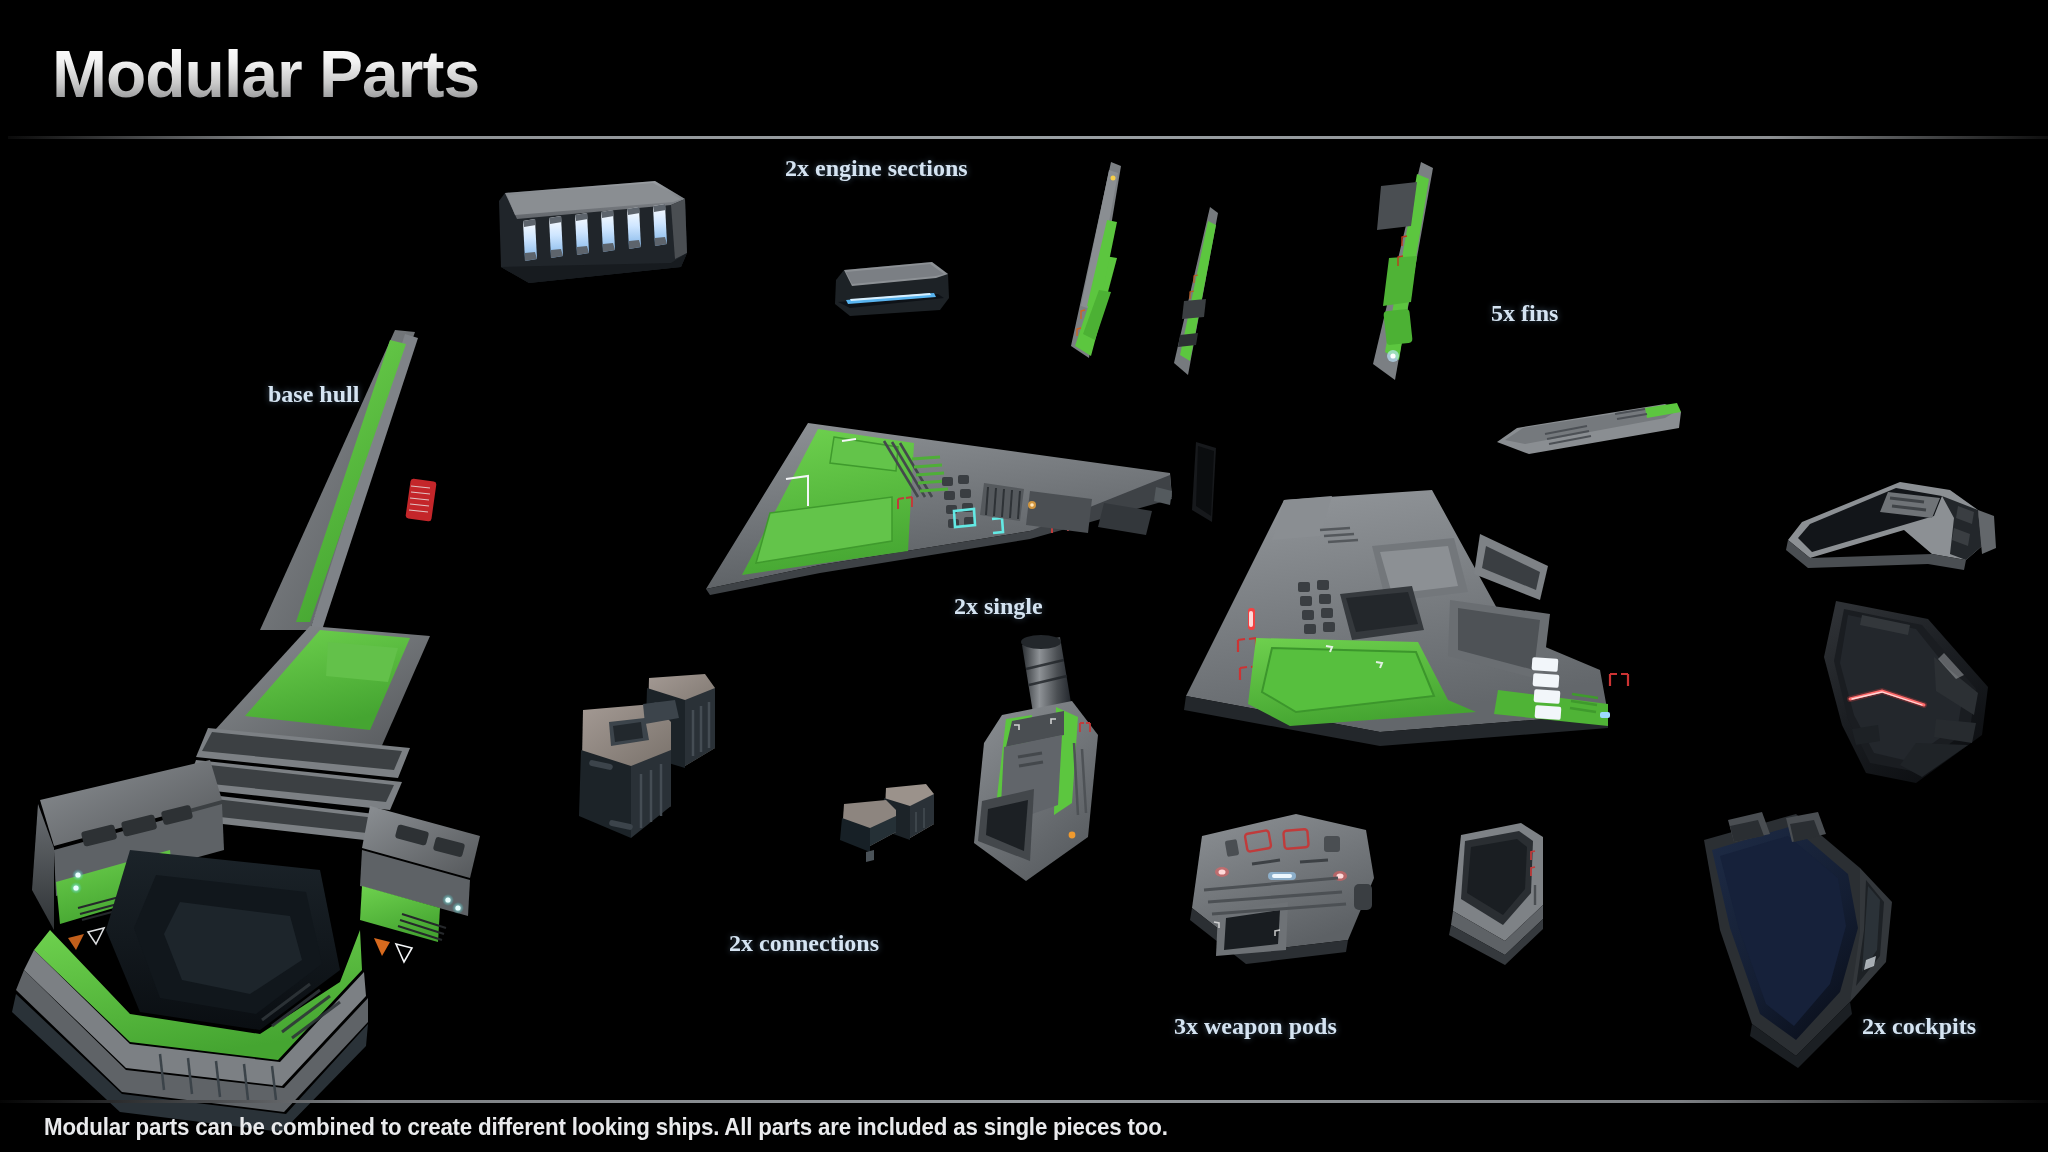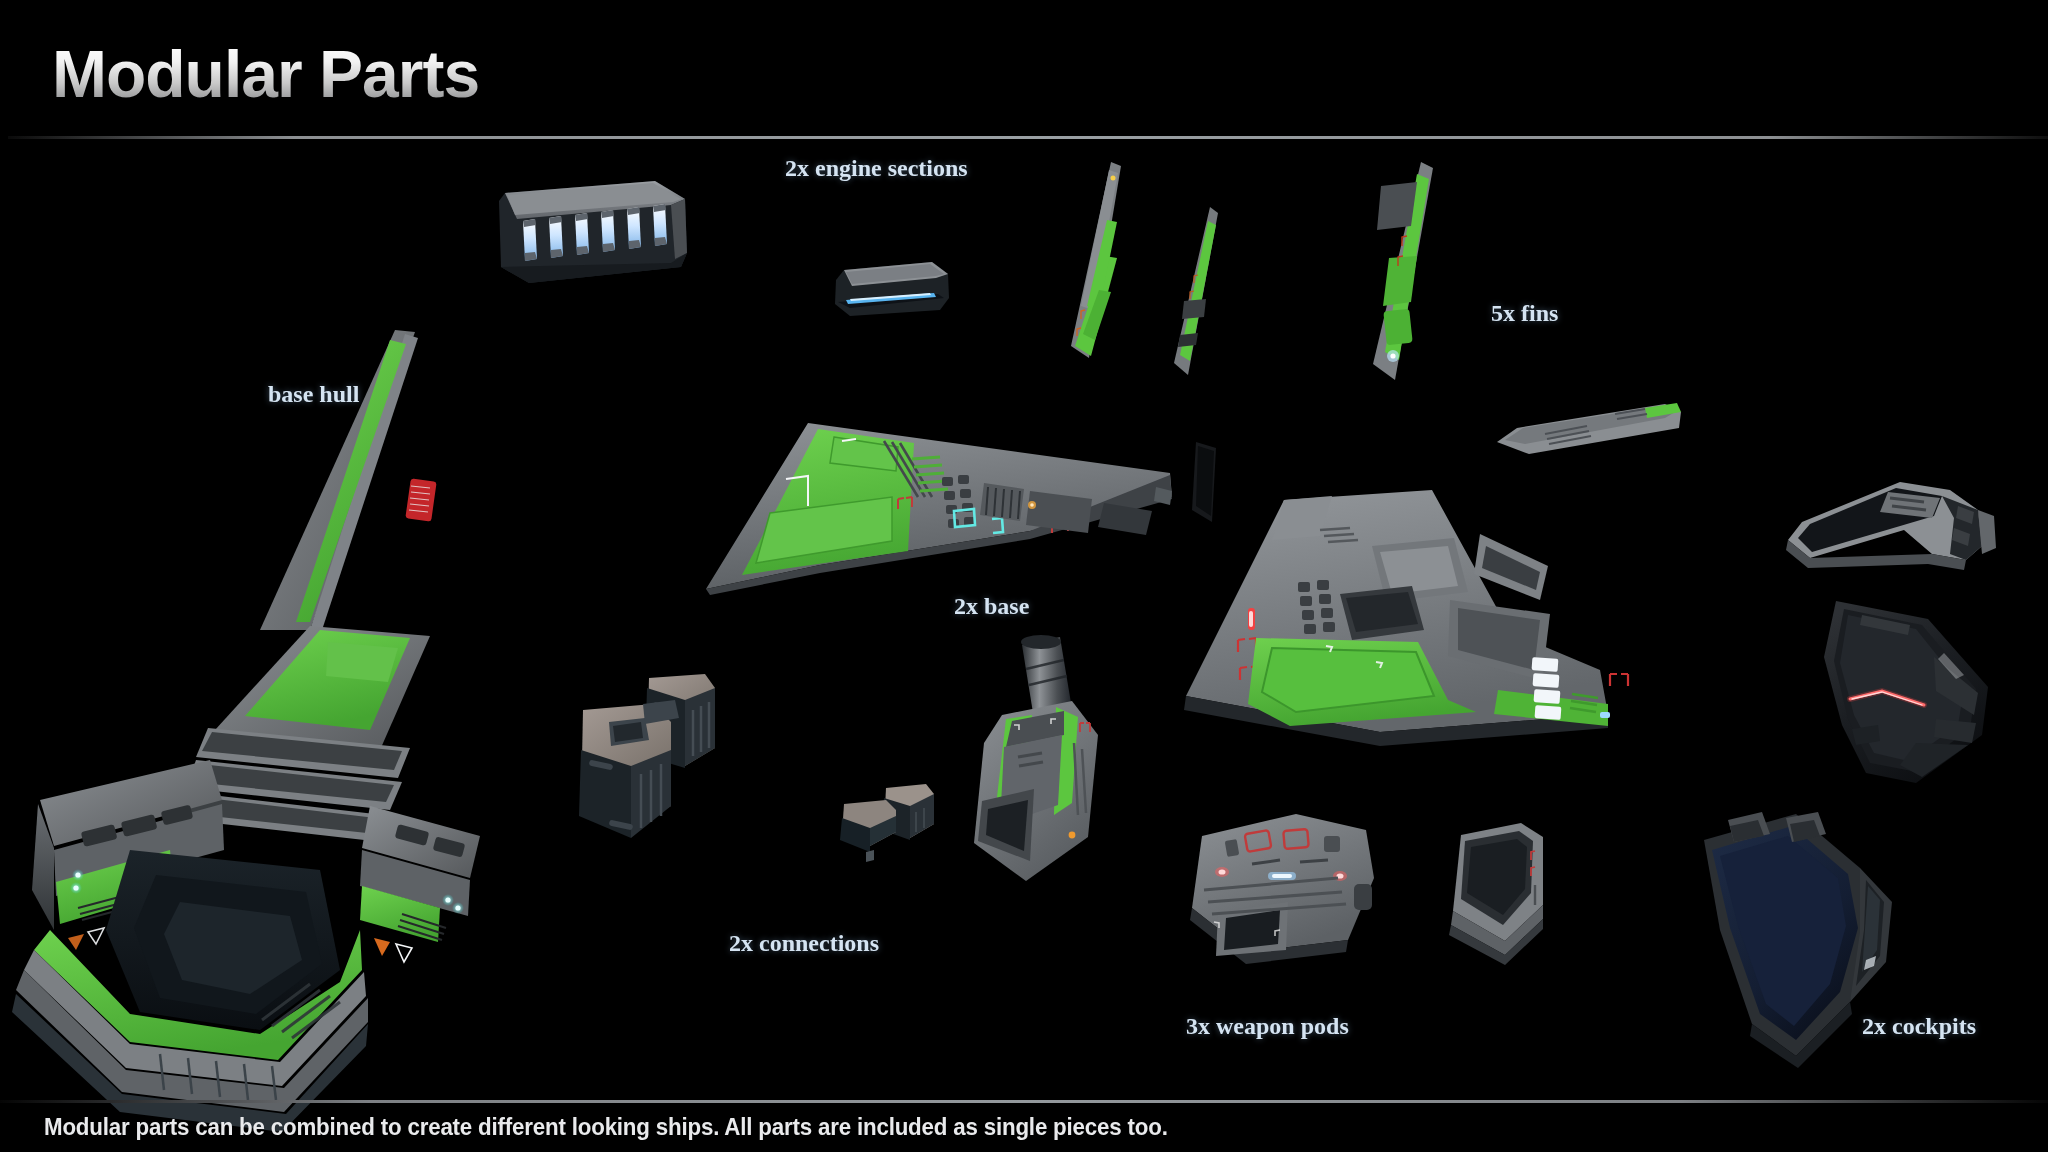--- a/index.html
+++ b/index.html
@@ -775,21 +775,21 @@
       <path d="M168,76 L180,90 L177,140 L162,162 Z" fill="#2b3238"></path>
       <path d="M166,150 L176,146 L174,156 L164,160 Z" fill="#e2eaf0" opacity="0.7"></path>
 
       <path d="M52,214 L96,246 L150,192 L152,204 L98,258 L50,226 Z" fill="#1b1f23"></path>
     </svg>
   </div>
 
   <div class="part-label" style="left:748px; top:155px;margin-left:37px;">2x engine sections</div>
   <div class="part-label" style="left:268px; top:381px;">base hull</div>
   <div class="part-label" style="left:1491px; top:300px;">5x fins</div>
-  <div class="part-label" style="left:954px; top:593px;">2x base</div>
+  <div class="part-label" style="left:954px; top:593px;">2x single</div>
   <div class="part-label" style="left:729px; top:930px;text-align:center;">2x connections</div>
-  <div class="part-label" style="left:1174px; top:1013px;margin-left:12px;">3x weapon pods</div>
+  <div class="part-label" style="left:1174px; top:1013px;">3x weapon pods</div>
   <div class="part-label" style="left:1862px; top:1013px;">2x cockpits</div>
 
   <div id="footer-rule"></div>
   <div id="footer-text">Modular parts can be combined to create different looking ships. All parts are included as single pieces too.</div>
 
 </div>
 
 </body></html>

